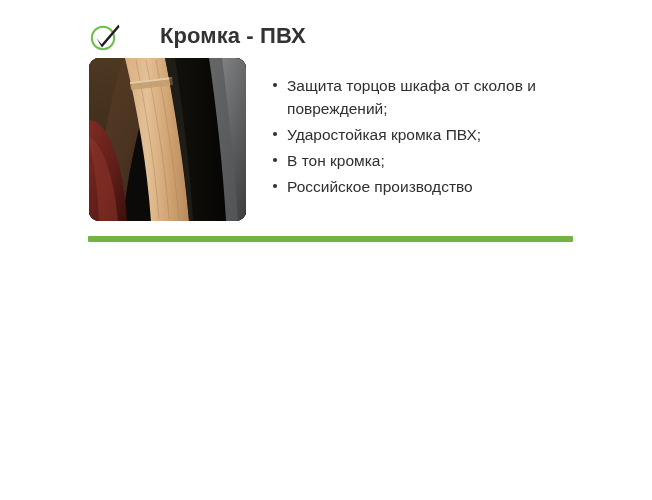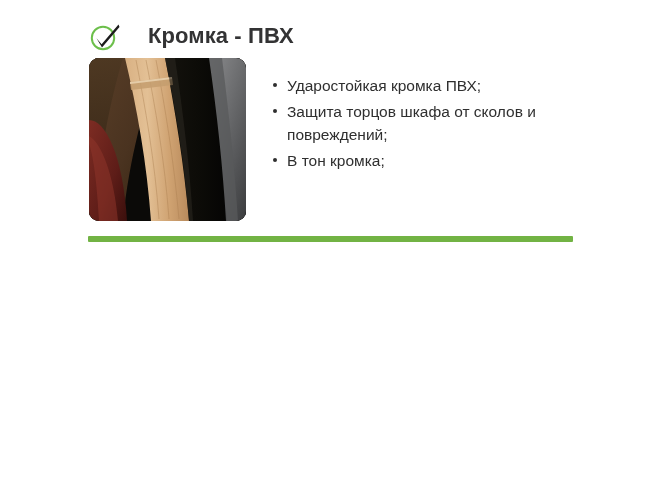--- a/index.html
+++ b/index.html
@@ -51,21 +51,21 @@
   .check-icon svg { display: block; width: 34px; height: 34px; }
 
   .sec-title {
     font-size: 22px;
     font-weight: bold;
     color: #333334;
     letter-spacing: 0.1px;
     white-space: nowrap;
     line-height: 1;
   }
-  #head-row-edge .sec-title { margin-left: 12px; text-align: center; }
+  #head-row-edge .sec-title { margin-left: 24px; text-align: center; }
 
   
   .photo {
     position: absolute;
     overflow: hidden;
     border-radius: 9px;
   }
   #photo-edge {
     left: 89px;
     top: 58px;
@@ -193,23 +193,24 @@
 
           <path d="M41 24 L83 19 L84 27 L42 32 Z" fill="#c49d6f" opacity="0.85"></path>
           <path d="M41 24 L83 19 L83 21 L41 26 Z" fill="#e8d0ae" opacity="0.9"></path>
 
           <path d="M76 0 L86 0 C94 54 101 110 104 163 L100 163 C96 108 87 52 76 0 Z" fill="#2a2720" opacity="0.6"></path>
         </svg>
       </div>
     </div>
 
     <ul class="bullets" id="bullets-edge">
+      <li>Защита торцов шкафа от сколов и повреждений;</li>
       <li>Ударостойкая кромка ПВХ;</li>
-      <li>Защита торцов шкафа от сколов и повреждений;</li>
       <li>В тон кромка;</li>
+      <li>Российское производство</li>
     </ul>
   </div>
 
   <div id="divider"></div>
 
   <div class="section" id="section-back">
 
     
 
     

